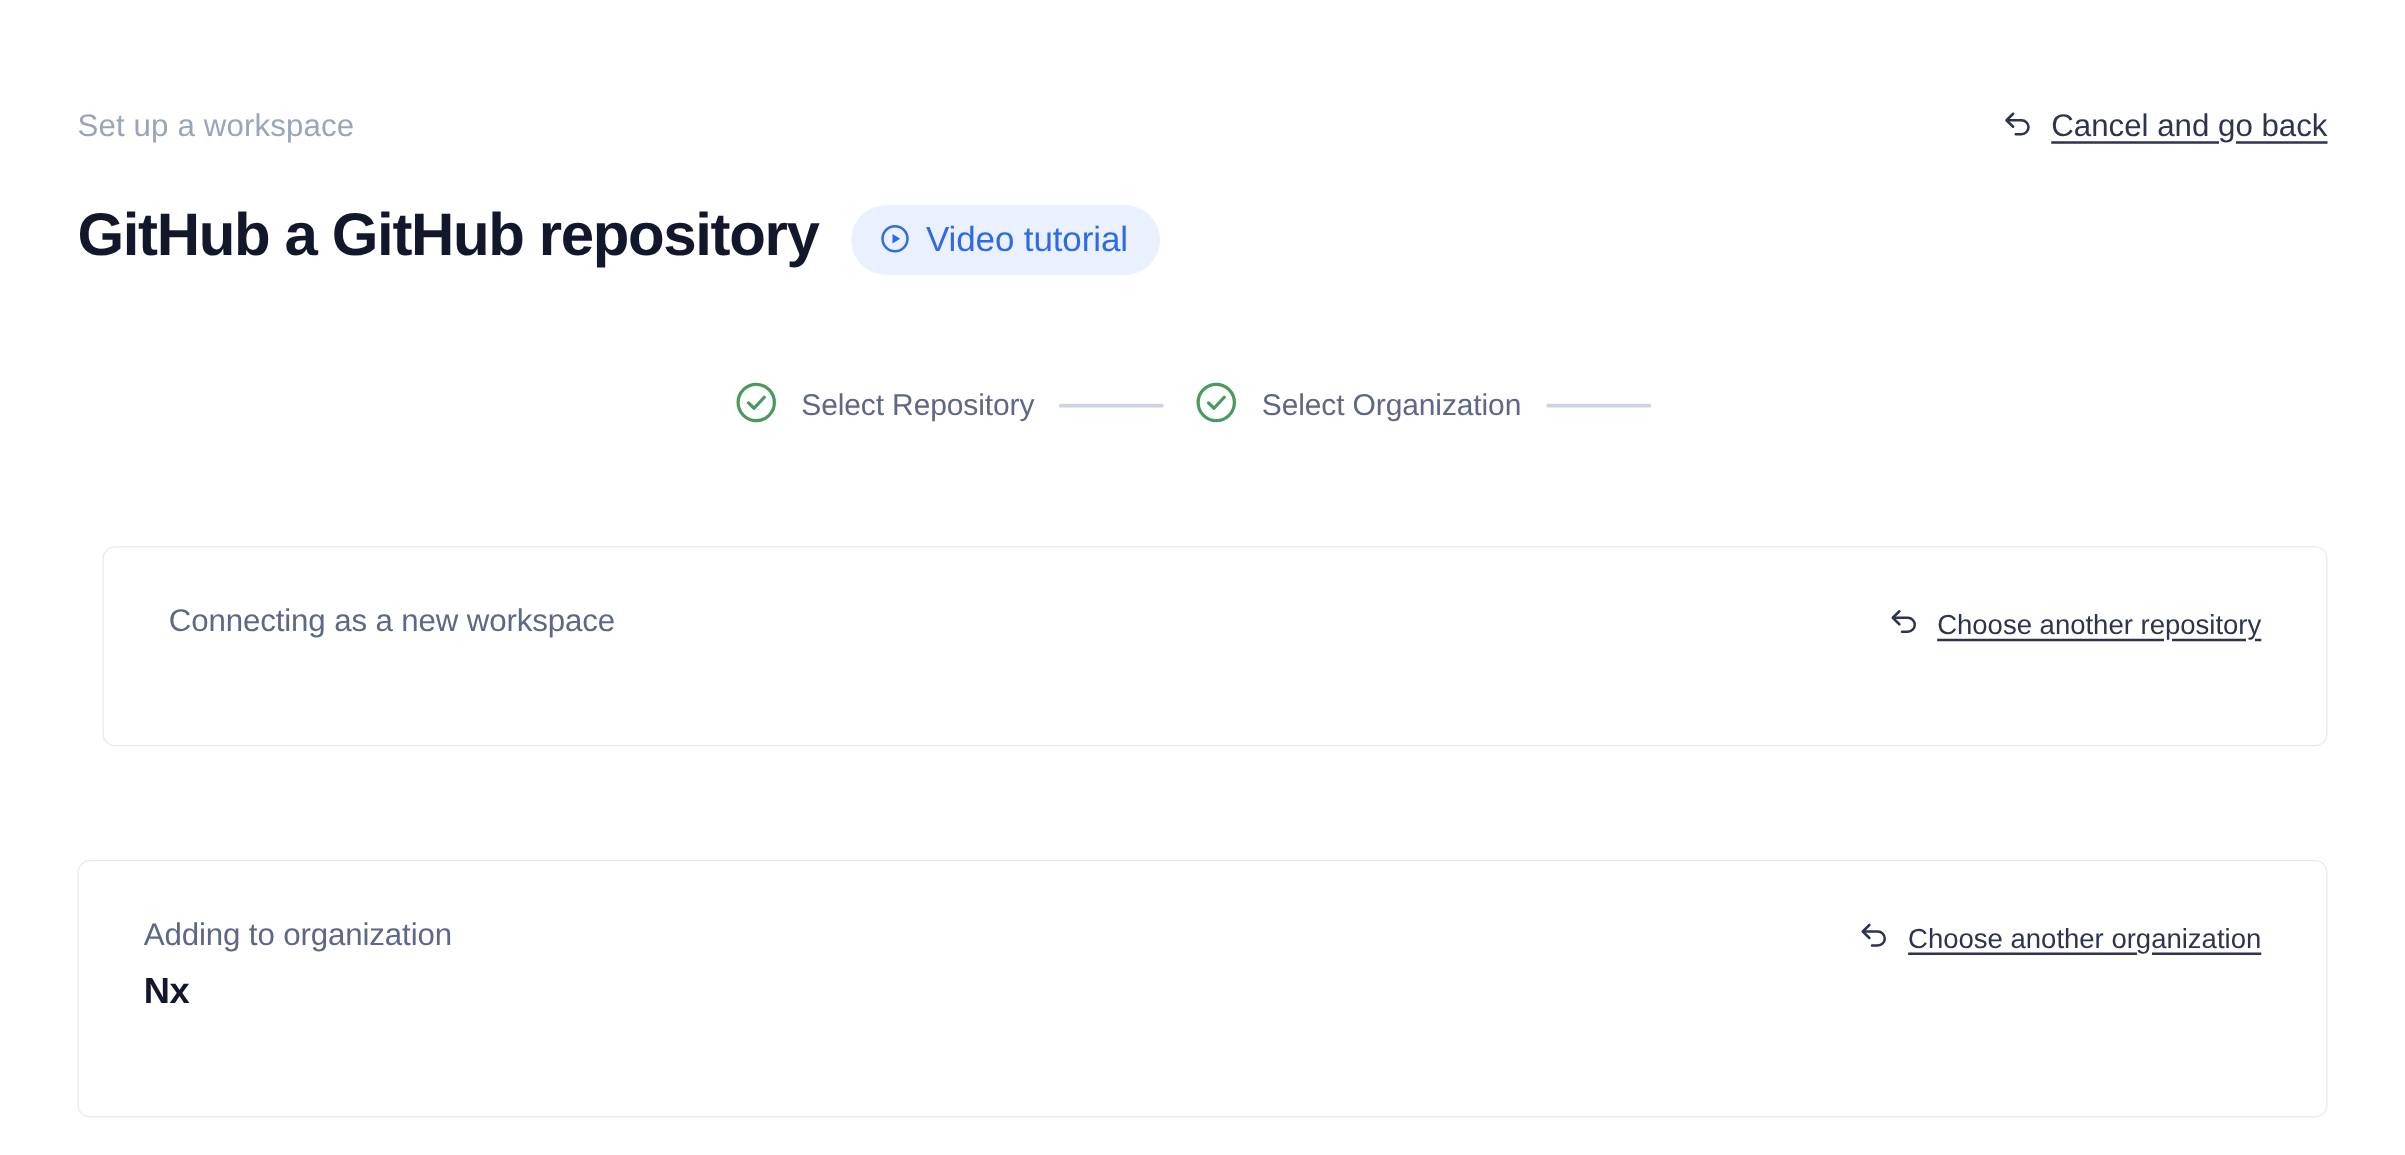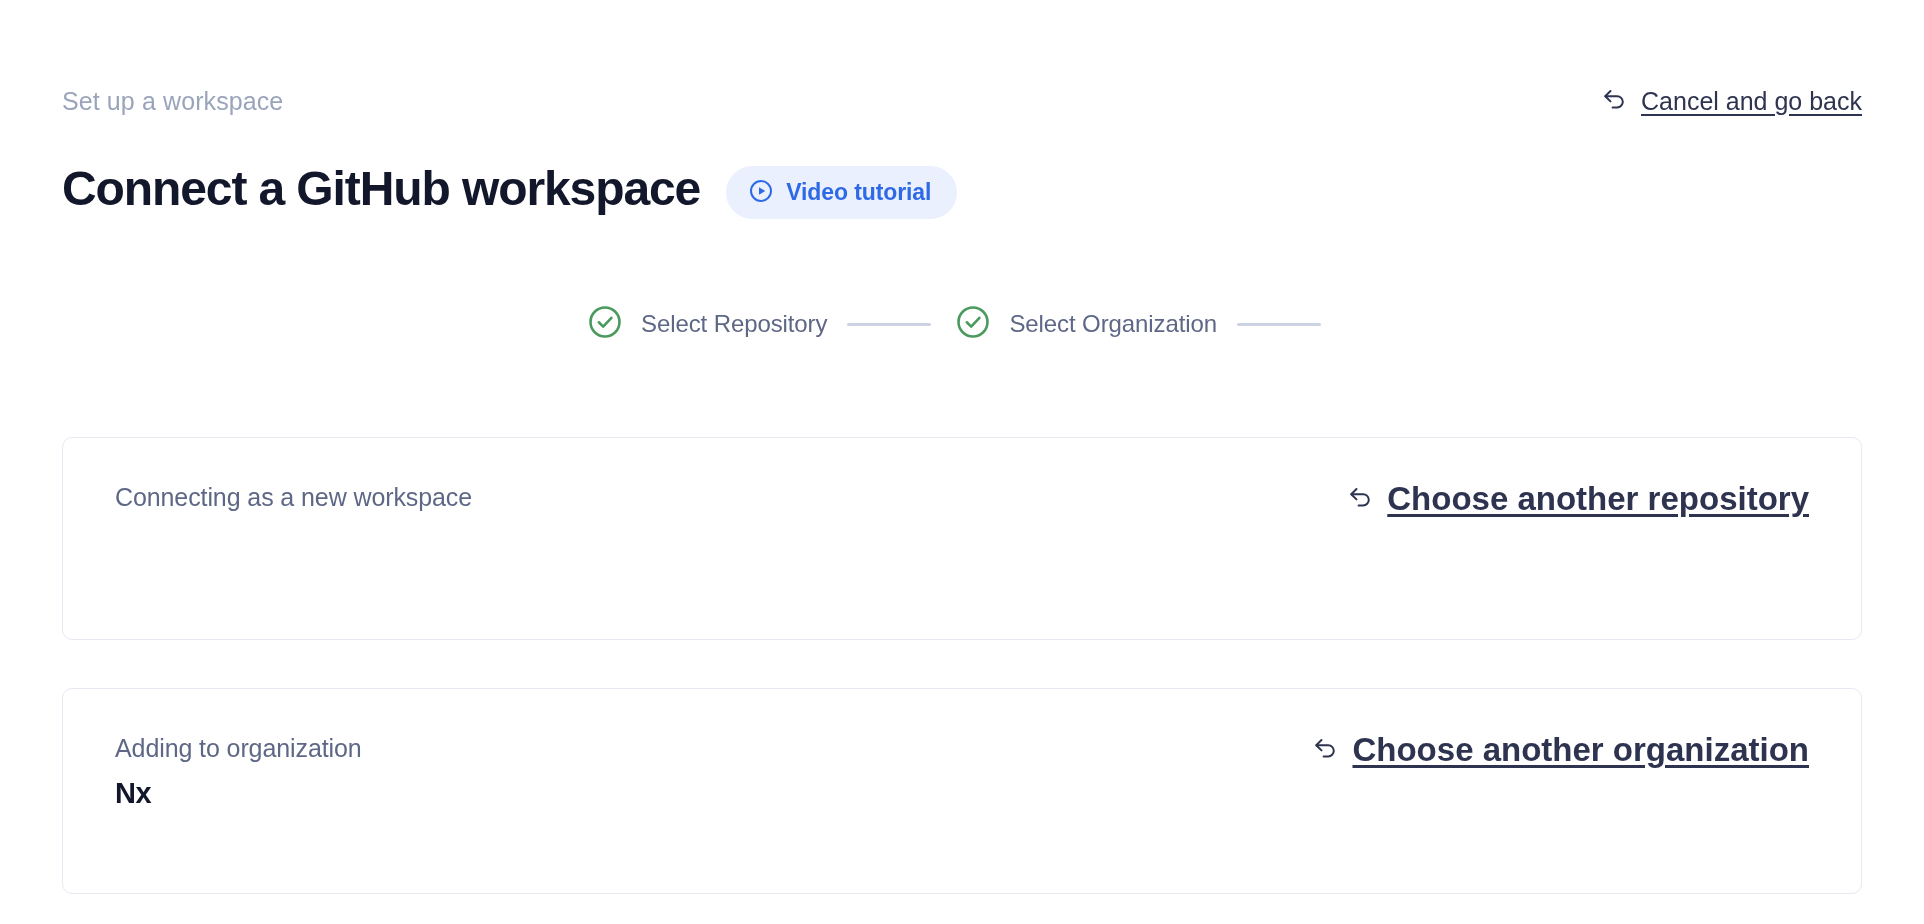--- a/index.html
+++ b/index.html
@@ -59,22 +59,22 @@
     align-items: center;
     gap: 12px;
     background: #eaf0fe;
     border-radius: 999px;
     padding: 12px 26px 12px 22px;
     cursor: pointer;
     border: none;
     margin-top: 6px;
   }
   .video-badge-label {
-    font-size: 23px;
-    font-weight: 700;
+    font-size: 28px;
+    font-weight: 400;
     color: #2e6ae6;
     letter-spacing: -0.1px;
     white-space: nowrap;
   }
   .play-icon { display: block; }
 
   
   .cancel-link {
     position: absolute;
     top: 86px;
@@ -134,21 +134,21 @@
     left: 62px;
     right: 62px;
     background: #ffffff;
     border: 1.5px solid #e7e9f2;
     border-radius: 10px;
     display: flex;
     align-items: flex-start;
     justify-content: space-between;
     padding: 44px 52px;
   }
-  .card-1 { top: 437px; height: 203px; }
+  .card-1 { top: 437px; height: 160px; margin-left: 20px; }
   .card-2 { top: 688px; height: 206px; }
 
   .card-body { display: flex; flex-direction: column; }
 
   .card-caption {
     font-size: 25px;
     line-height: 30px;
     color: #5e6786;
     letter-spacing: -0.1px;
     margin-bottom: 12px;
@@ -167,38 +167,37 @@
 
   .card-action {
     display: inline-flex;
     align-items: center;
     gap: 12px;
     cursor: pointer;
     text-decoration: none;
     margin-top: 2px;
   }
   .card-action .label {
-    font-size: 33px;
+    font-size: 22px;
     line-height: 30px;
     color: #2e3350;
     text-decoration: underline;
     text-underline-offset: 4px;
     white-space: nowrap;
-    font-weight: bold;
   }
 </style>
 </head>
 <body>
 
 <div class="page">
 
   <div class="header">
     <div class="eyebrow">Set up a workspace</div>
     <div class="title-row">
-      <h1 class="page-title">Connect a GitHub workspace</h1>
+      <h1 class="page-title">GitHub a GitHub repository</h1>
       <button class="video-badge">
         <span class="play-icon">
           <svg width="26" height="26" viewBox="0 0 26 26" fill="none" aria-hidden="true">
             <circle cx="13" cy="13" r="10" stroke="#2e6ae6" stroke-width="2"></circle>
             <path d="M11 9.2 L17.2 13 L11 16.8 Z" fill="#2e6ae6"></path>
           </svg>
         </span>
         <span class="video-badge-label">Video tutorial</span>
       </button>
     </div>

